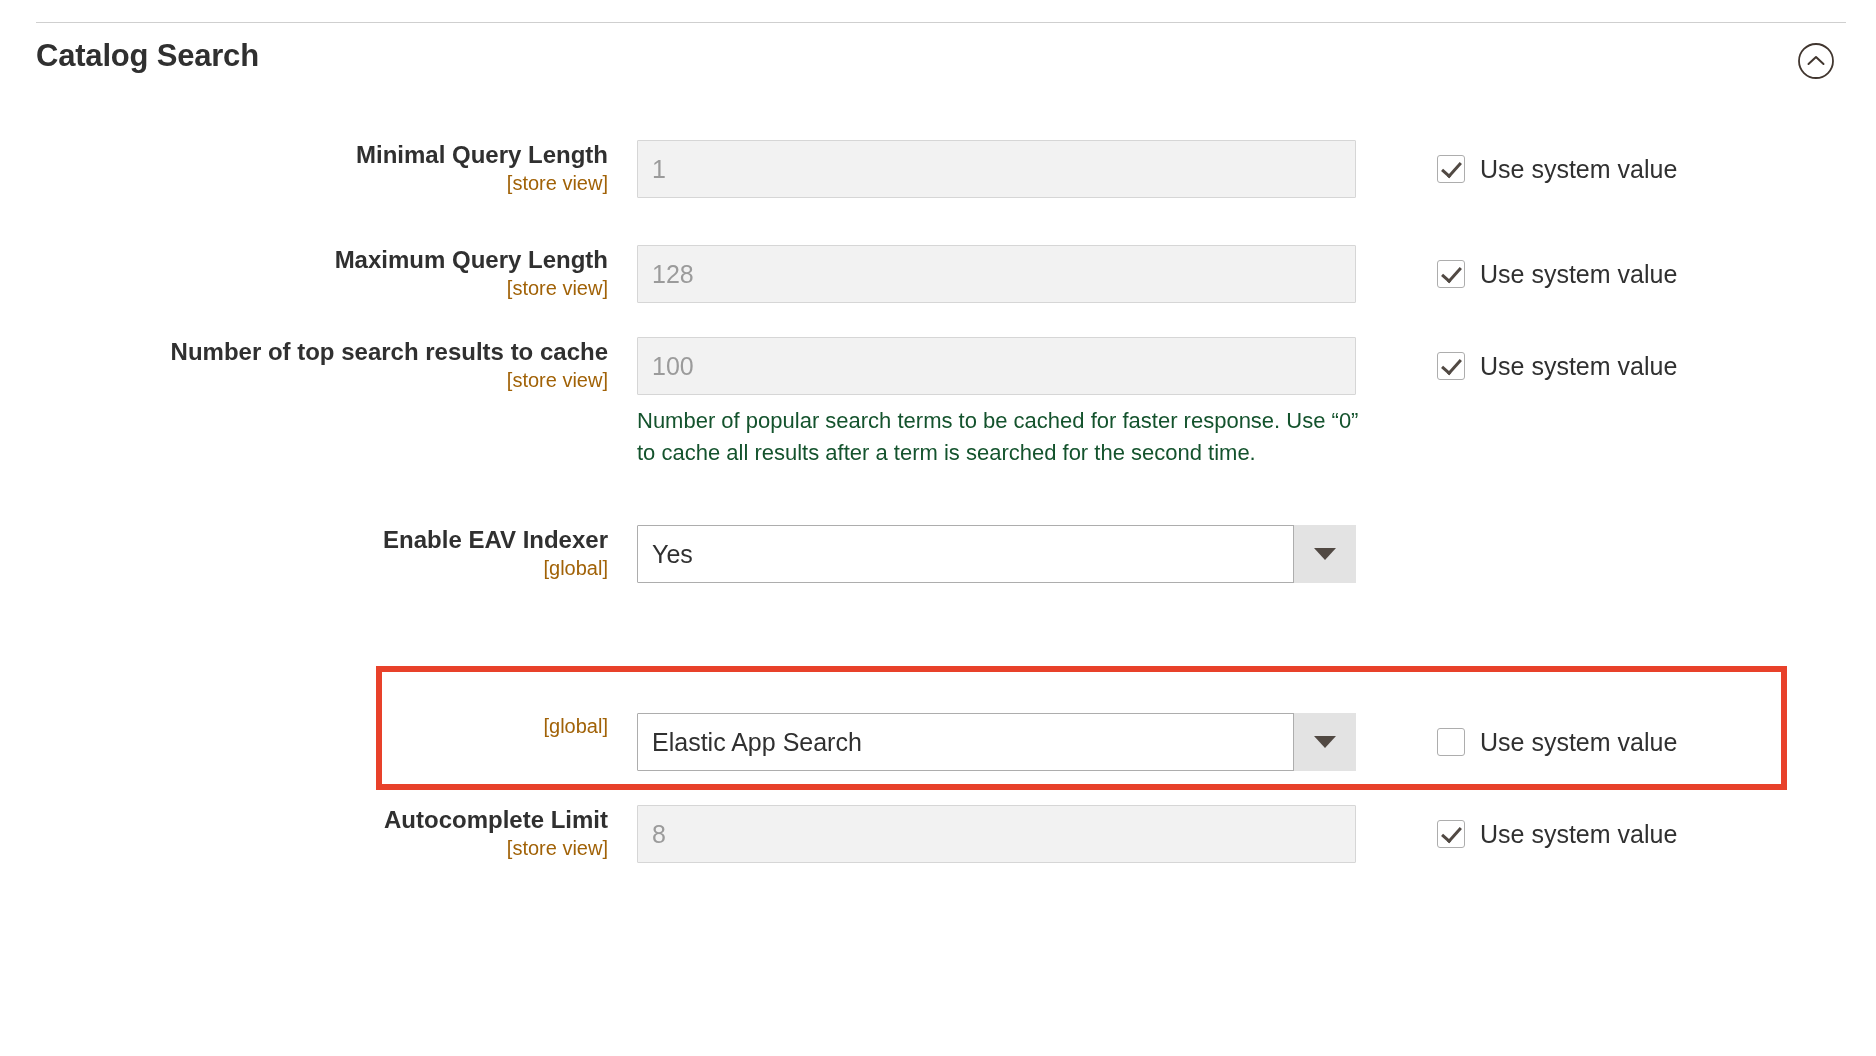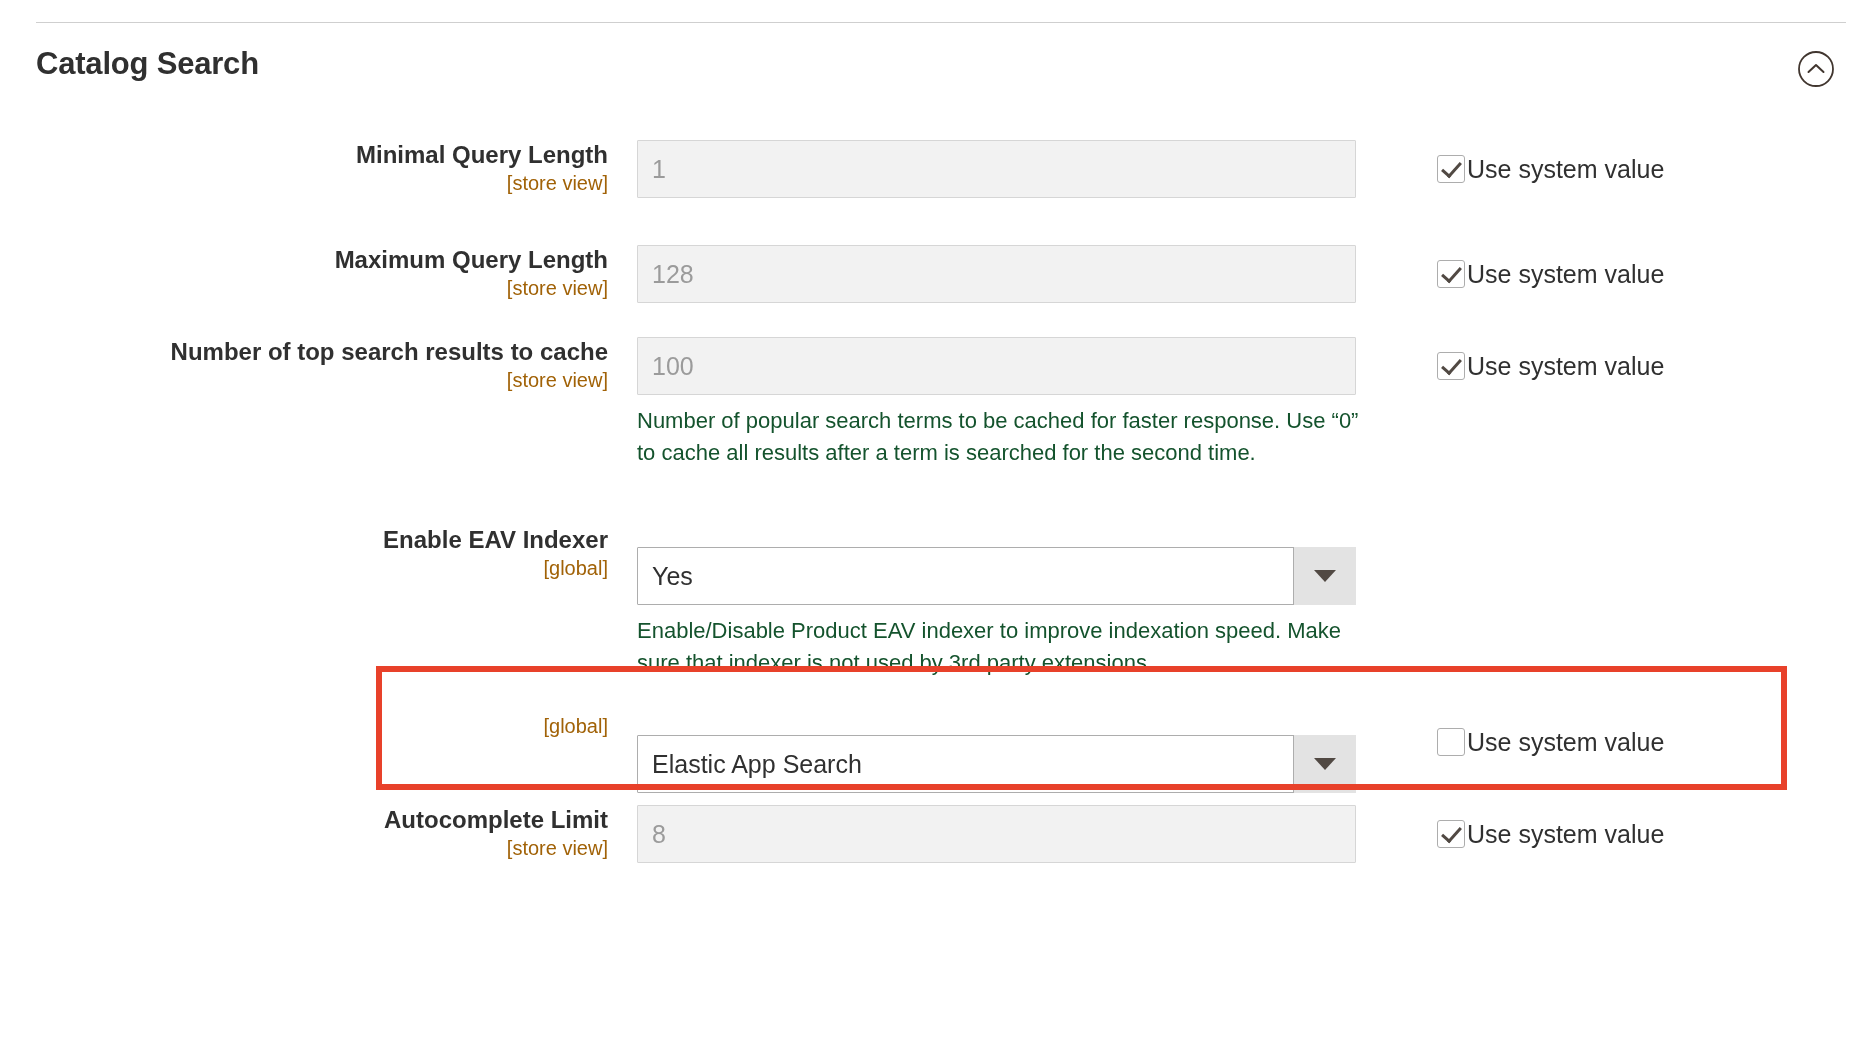--- a/index.html
+++ b/index.html
@@ -23,21 +23,21 @@
     top: 22px;
     width: 1810px;
     height: 1px;
     background: #cfcfcf;
   }
 
   
   .section-header {
     position: absolute;
     left: 0;
-    top: 46px;
+    top: 38px;
     width: 1848px;
     height: 62px;
   }
   .section-title {
     position: absolute;
     left: 36px;
     top: 0;
     font-size: 31px;
     font-weight: bold;
     color: #303030;
@@ -112,21 +112,20 @@
     font-size: 25px;
     padding: 0 14px;
     line-height: 56px;
     border-radius: 1px;
   }
 
   .select-wrap {
     position: relative;
     width: 719px;
     height: 58px;
-    margin-top: 22px;
   }
   .select-box {
     box-sizing: border-box;
     position: absolute;
     left: 0;
     top: 0;
     width: 719px;
     height: 58px;
     border: 1px solid #adadad;
     background: #ffffff;
@@ -174,21 +173,21 @@
   }
 
   
   .sysval {
     position: absolute;
     left: 1437px;
     top: 0;
     height: 58px;
     display: flex;
     align-items: center;
-    gap: 2px;
+    gap: 15px;
     white-space: nowrap;
   }
   .checkbox {
     box-sizing: border-box;
     width: 28px;
     height: 28px;
     border: 1px solid #adadad;
     border-radius: 3px;
     background: #ffffff;
     position: relative;
@@ -282,21 +281,20 @@
         <span class="label-scope">[global]</span>
       </div>
       <div class="field-control">
         <div class="select-wrap">
           <div class="select-box"></div>
           <div class="select-value">Yes</div>
           <div class="select-arrow-btn">
             <span class="caret"></span>
           </div>
         </div>
-        <div class="help-text">Enable/Disable Product EAV indexer to improve indexation speed. Make sure that indexer is not used by 3rd party extensions.</div>
       </div>
     </div>
     <div class="field-row" style="height: 58px; margin-bottom: 34px;">
       <div class="field-label">
         <span class="label-scope">[global]</span>
       </div>
       <div class="field-control">
         <div class="select-wrap">
           <div class="select-box"></div>
           <div class="select-value">Elastic App Search</div>

